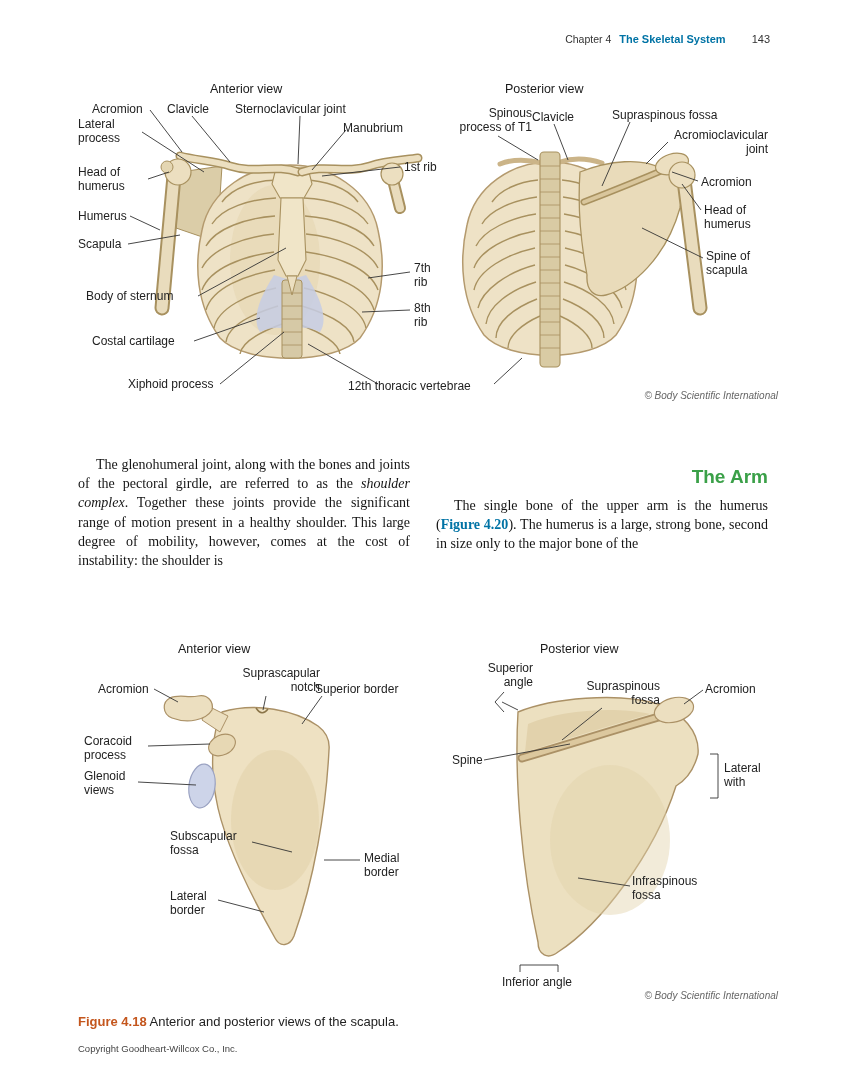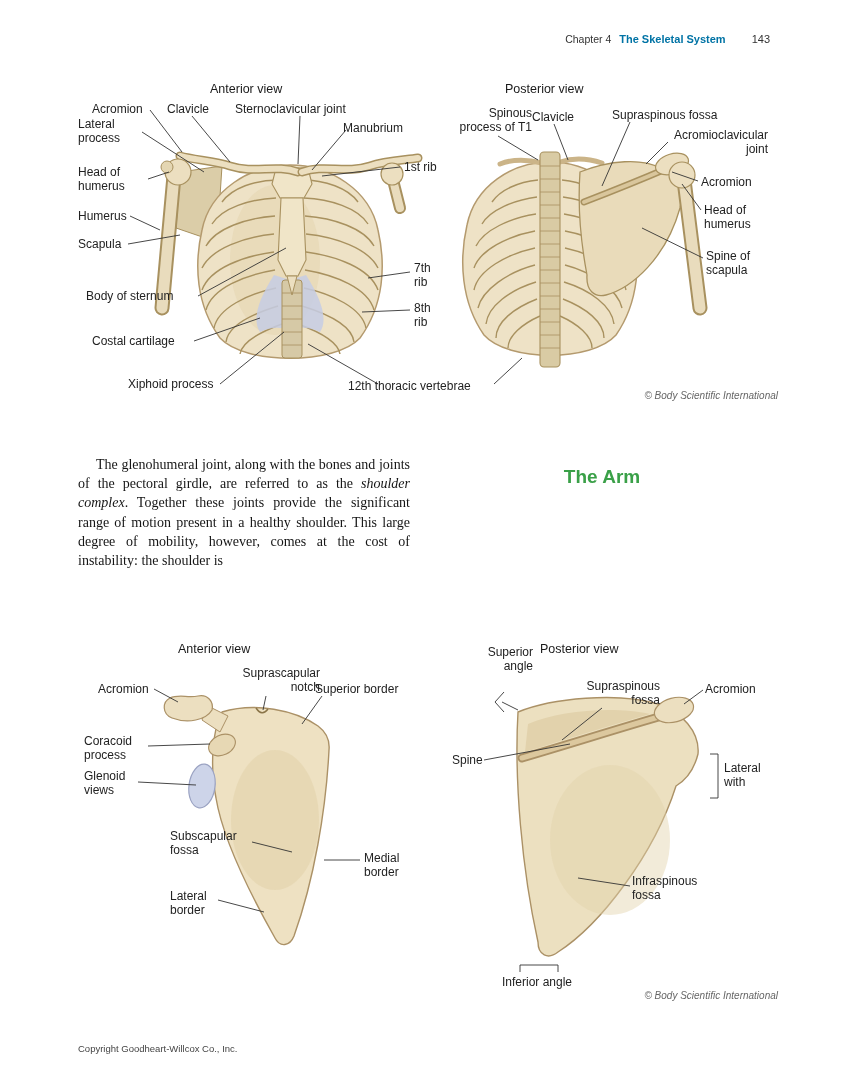--- a/index.html
+++ b/index.html
@@ -24,21 +24,21 @@
   .caption .figlabel { font-weight:bold; color:#c4561d; }
 
   
   .bodycol { position:absolute; width:332px; font-family:"Liberation Serif", serif;
              font-size:14px; line-height:1.37; text-align:justify; color:#151515; }
   .bodycol p { margin:0; }
   .bodycol p.indent { text-indent:18px; }
   .ital { font-style:italic; }
   .figref { font-weight:bold; color:#0073a5; }
   .arm-heading { font-family:"Liberation Sans", sans-serif; font-size:19px; font-weight:bold;
-                 color:#3aa048; margin:9px 0 6px 0; text-align:center; }
+                 color:#3aa048; margin:9px 0 6px 0; text-align:right; }
 
   .footer { position:absolute; left:78px; top:1043px; font-size:9.5px; color:#444; }
 
   .bone-line { stroke:#333; stroke-width:0.9; }
 </style>
 </head>
 <body>
 
 <div class="page">
 
@@ -238,20 +238,21 @@
     <div class="credit" style="left:560px; top:310px; width:148px;">© Body Scientific International</div>
   </div>
 
 
   <div class="bodycol" style="left:78px; top:455px;">
     <p class="indent"><span>The glenohumeral joint, along with the bones and joints of the pectoral girdle, are referred to as the </span><span class="ital">shoulder complex</span><span>. Together these joints provide the significant range of motion present in a healthy shoulder. This large degree of mobility, however, comes at the cost of instability: the shoulder is</span></p>
   </div>
 
   <div class="bodycol" style="left:436px; top:455px;">
     <h2 class="arm-heading">The Arm</h2>
+    <p class="indent"><span>The single bone of the upper arm is the humerus (</span><span class="figref">Figure 4.20</span><span>). The humerus is a large, strong bone, second in size only to the major bone of the</span></p>
   </div>
 
   <div class="fig" style="left:70px; top:640px; width:710px; height:368px;">
     <svg width="710" height="368" viewBox="0 0 710 368">
 
       <g>
         <path d="M 152,72 C 185,62 225,70 248,86 C 256,92 260,100 259,110 C 256,170 244,240 224,296 C 220,306 210,308 205,298 C 178,250 152,195 146,158 C 140,128 142,90 152,72 Z" fill="#eee1c2" stroke="#ab9166" stroke-width="1.4"></path>
         <ellipse cx="205" cy="180" rx="44" ry="70" fill="#e2d2aa" opacity="0.55"></ellipse>
         <path d="M 138,66 L 158,76 L 150,92 L 132,80 Z" fill="#ecdfc0" stroke="#ab9166" stroke-width="1"></path>
         <path d="M 100,58 C 92,62 92,74 102,78 C 118,84 136,80 142,70 C 144,62 138,54 128,56 C 118,58 108,54 100,58 Z" fill="#ecdfc0" stroke="#ab9166" stroke-width="1.2"></path>
@@ -294,26 +295,29 @@
 
     <div class="fig-label" style="left:28px; top:43px;">Acromion</div>
     <div class="fig-label ta-c" style="left:142px; top:27px; width:108px;">Suprascapular notch</div>
     <div class="fig-label" style="left:245px; top:43px; width:95px;">Superior border</div>
     <div class="fig-label" style="left:14px; top:95px; width:60px;">Coracoid process</div>
     <div class="fig-label" style="left:14px; top:130px; width:50px;">Glenoid views</div>
     <div class="fig-label" style="left:100px; top:190px; width:80px;">Subscapular fossa</div>
     <div class="fig-label" style="left:294px; top:212px; width:48px;">Medial border</div>
     <div class="fig-label" style="left:100px; top:250px; width:46px;">Lateral border</div>
 
-    <div class="fig-label ta-c" style="left:405px; top:6px; width:58px;">Superior angle</div>
+    <div class="fig-label ta-c" style="left:405px; top:22px; width:58px;">Superior angle</div>
     <div class="fig-label ta-c" style="left:500px; top:40px; width:90px;">Supraspinous fossa</div>
     <div class="fig-label" style="left:635px; top:43px;">Acromion</div>
     <div class="fig-label" style="left:382px; top:114px;">Spine</div>
     <div class="fig-label" style="left:654px; top:122px; width:46px;">Lateral with</div>
     <div class="fig-label" style="left:562px; top:235px; width:80px;">Infraspinous fossa</div>
     <div class="fig-label" style="left:432px; top:336px; width:80px;">Inferior angle</div>
     <div class="credit" style="left:558px; top:350px; width:150px;">© Body Scientific International</div>
   </div>
 
+  <div class="caption" style="top:1014px;">
+    <span class="figlabel">Figure 4.18</span><span> Anterior and posterior views of the scapula.</span>
+  </div>
 
   <div class="footer">Copyright Goodheart-Willcox Co., Inc.</div>
 
 </div>
 
 </body></html>

